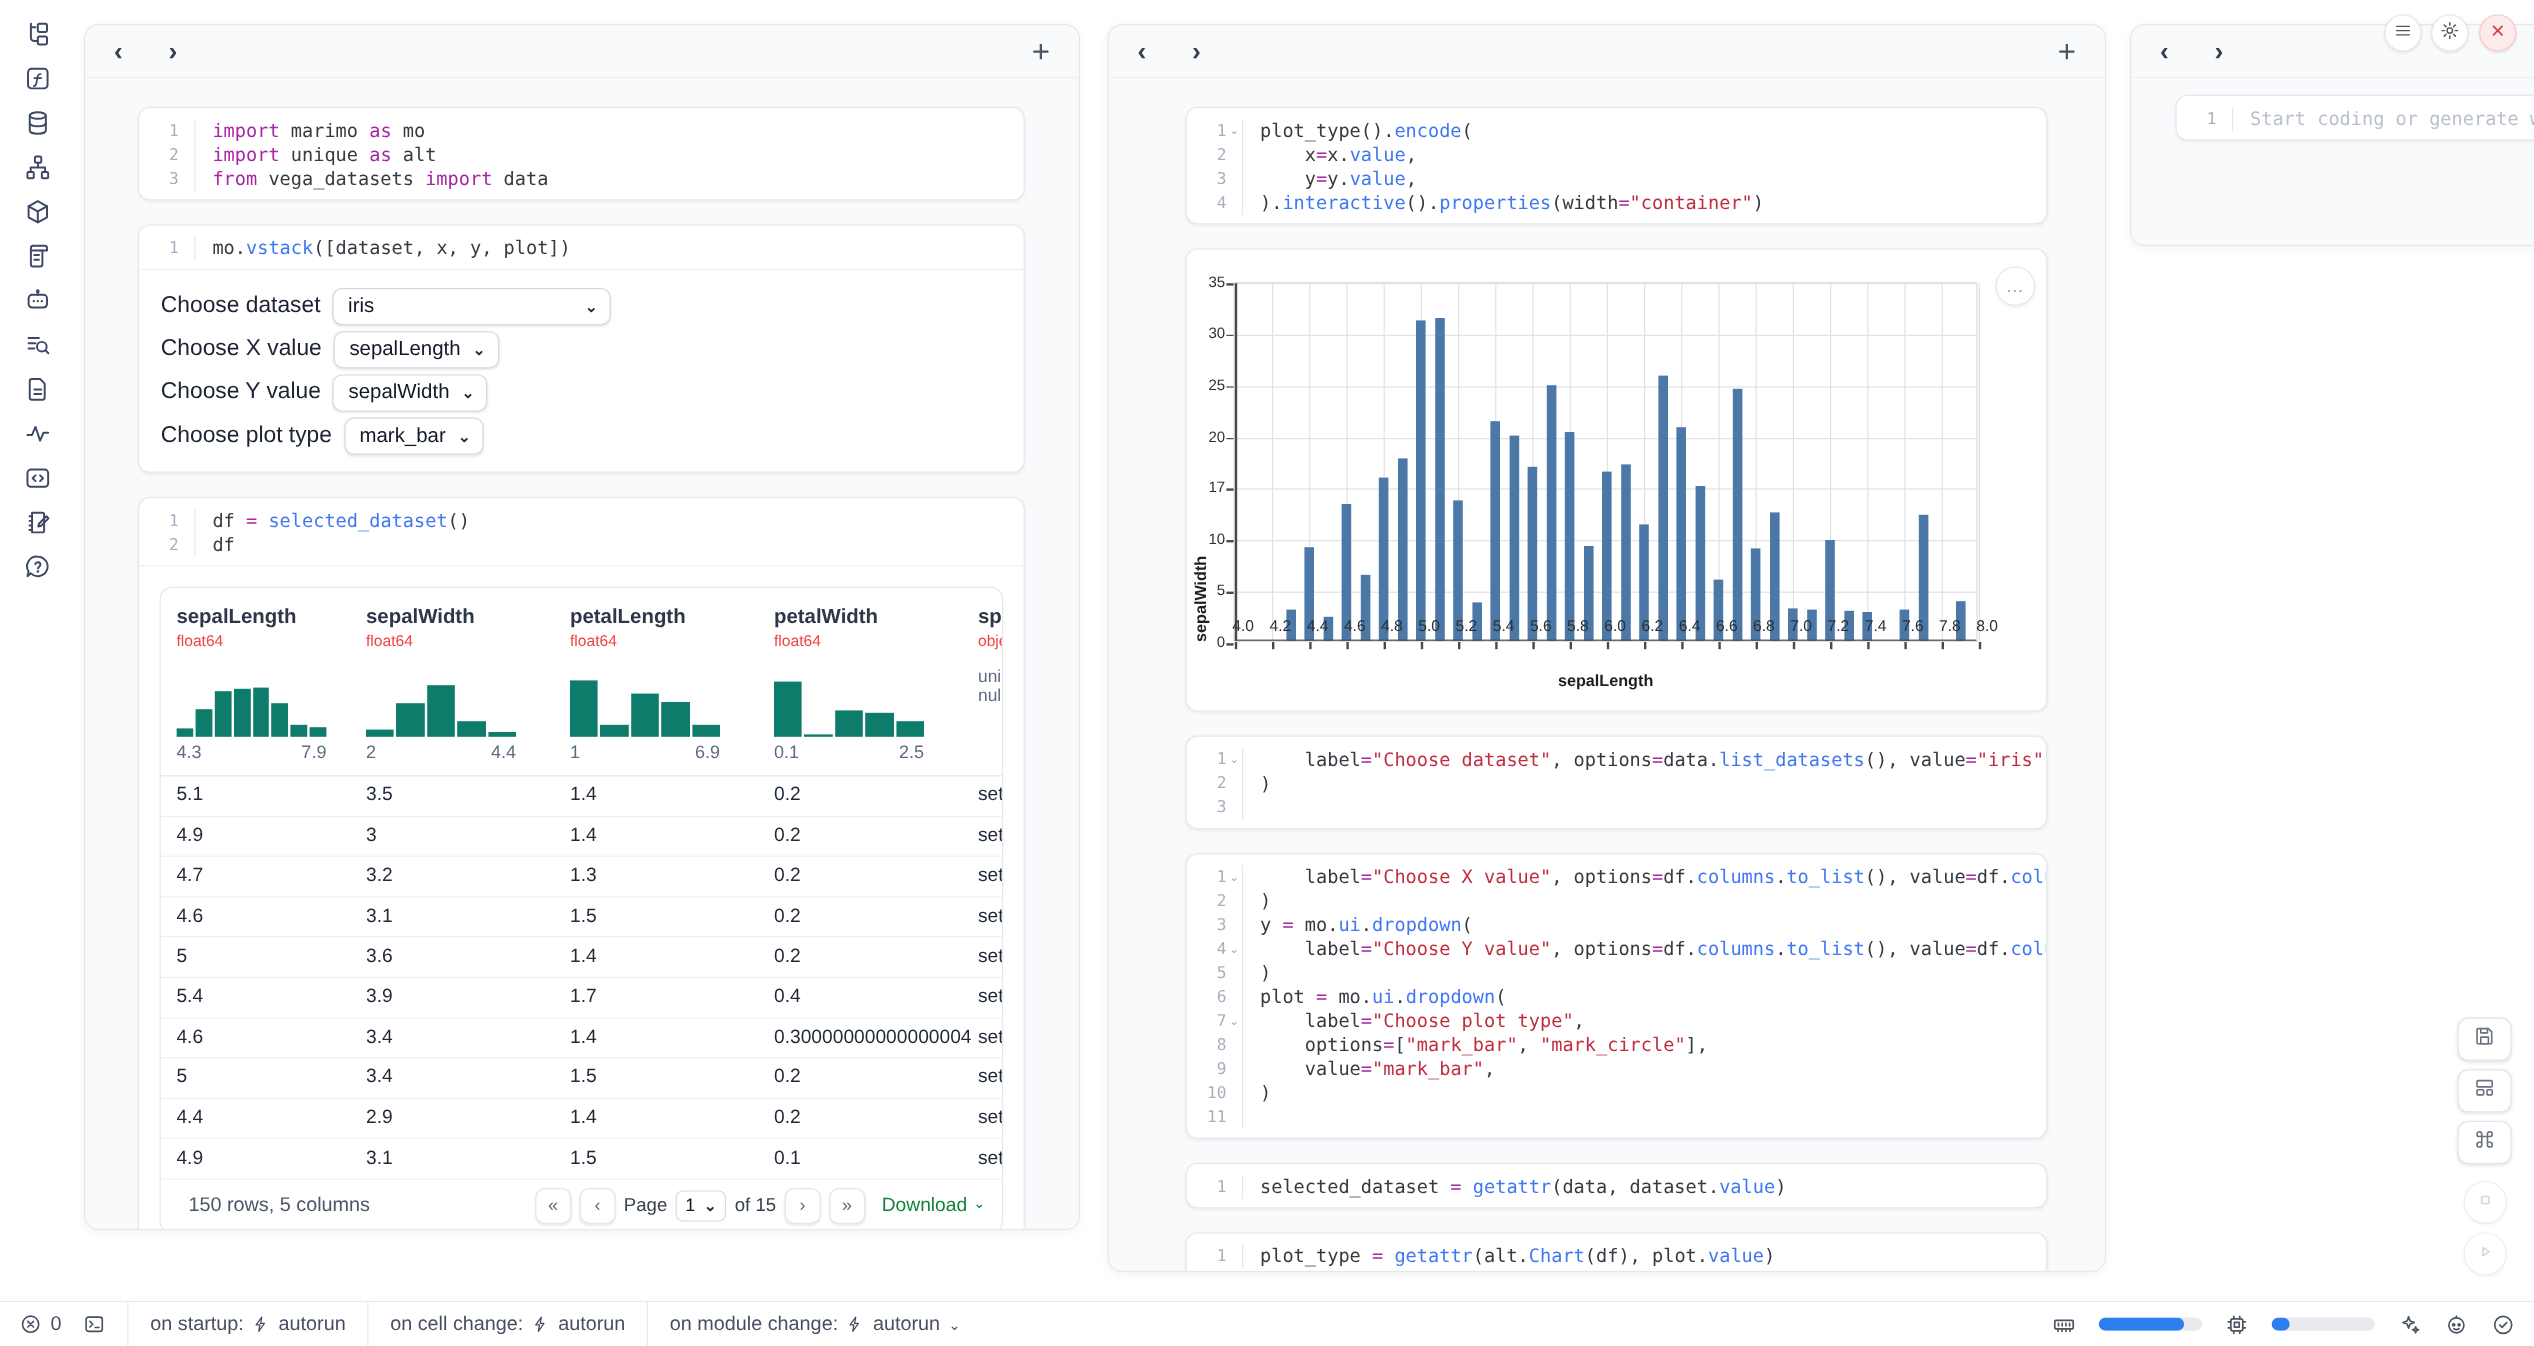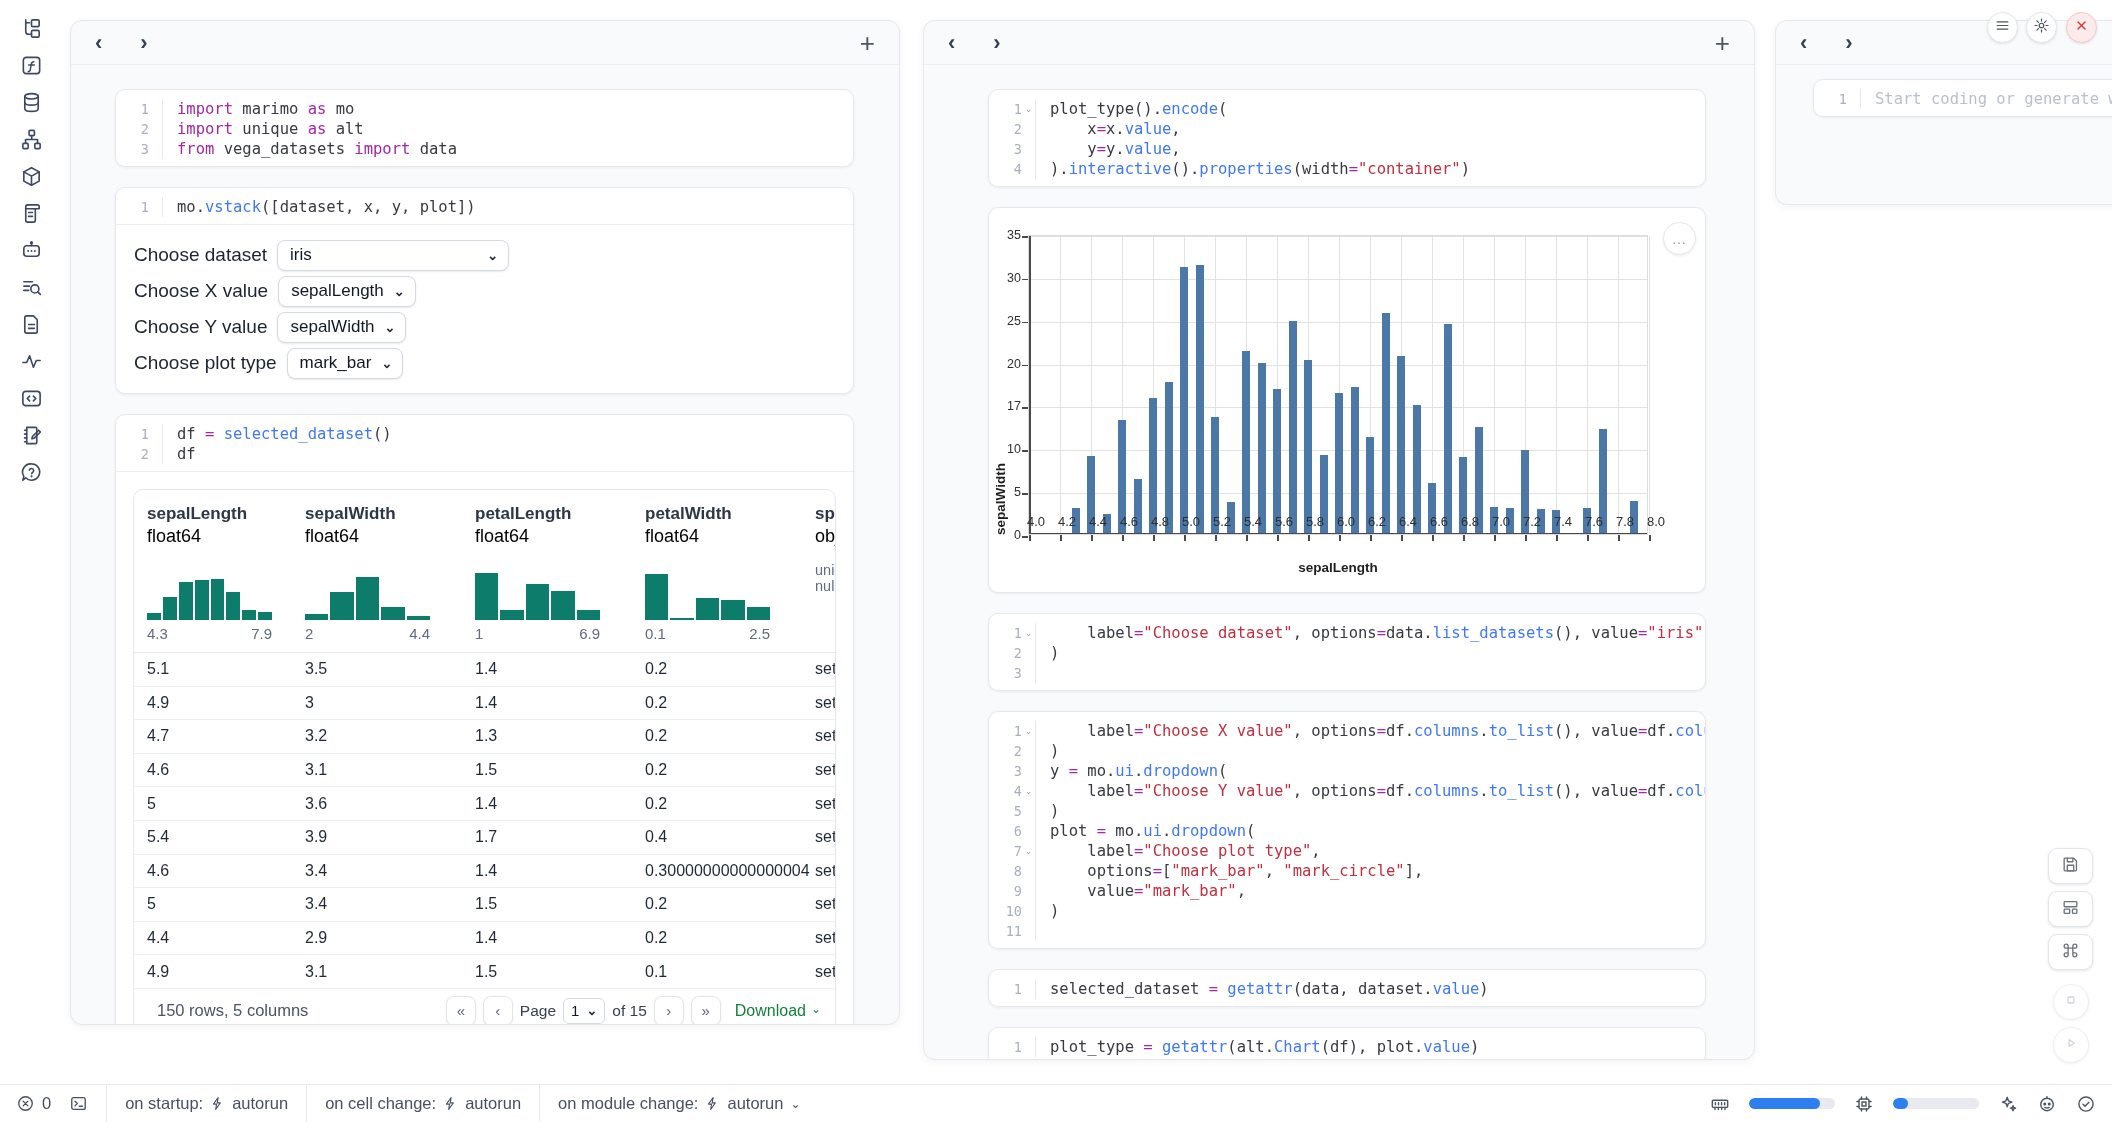--- a/index.html
+++ b/index.html
@@ -49,21 +49,21 @@
             background:#fff; box-shadow:0 1px 2px rgba(0,0,0,.09); height:31px; padding:0 10px 0 12px;
             font-size:17px; color:#111827; cursor:pointer; }
   .select.wide { width:232px; justify-content:space-between; }
   .sel-caret { font-size:13px; font-weight:bold; color:#1f2937; }
 
   
   .tbl-box { margin:17px 17px 17px 17px; border:1px solid #e4e7ec; border-radius:10px; overflow:hidden; background:#fff; }
   .tbl-header { display:grid; grid-template-columns:158px 170px 170px 170px 1fr; padding:14px 0 10px 13px; border-bottom:1px solid #e4e7ec; }
   .th { overflow:hidden; cursor:pointer; }
   .th-name { font-size:17px; font-weight:bold; color:#2d3748; white-space:nowrap; }
-  .th-dtype { font-size:18px; color:#000000; margin-top:2px; white-space:nowrap; }
+  .th-dtype { font-size:13px; color:#ef4444; margin-top:2px; white-space:nowrap; }
   .hist { display:flex; align-items:flex-end; gap:2px; width:125px; height:60px; margin-top:13px; }
   .hist > div { flex:1; background:#0e7c6b; }
   .minmax { display:flex; justify-content:space-between; width:125px; font-size:15px; color:#5f6b85; margin-top:5px; }
   .th-stat { font-size:14.5px; color:#5f6b85; white-space:nowrap; }
   .th-stat.first { margin-top:15px; }
   .tr { display:grid; grid-template-columns:158px 170px 170px 170px 1fr; padding-left:13px; height:33.6px;
         align-items:center; border-bottom:1px solid #edeff3; font-size:16px; color:#1f2937; }
   .tr > div { white-space:nowrap; overflow:hidden; }
   .tbl-footer { display:flex; align-items:center; height:44px; padding:0 14px 0 13px; }
   .tbl-summary { font-size:16.5px; color:#4a5568; margin-left:10px; }

